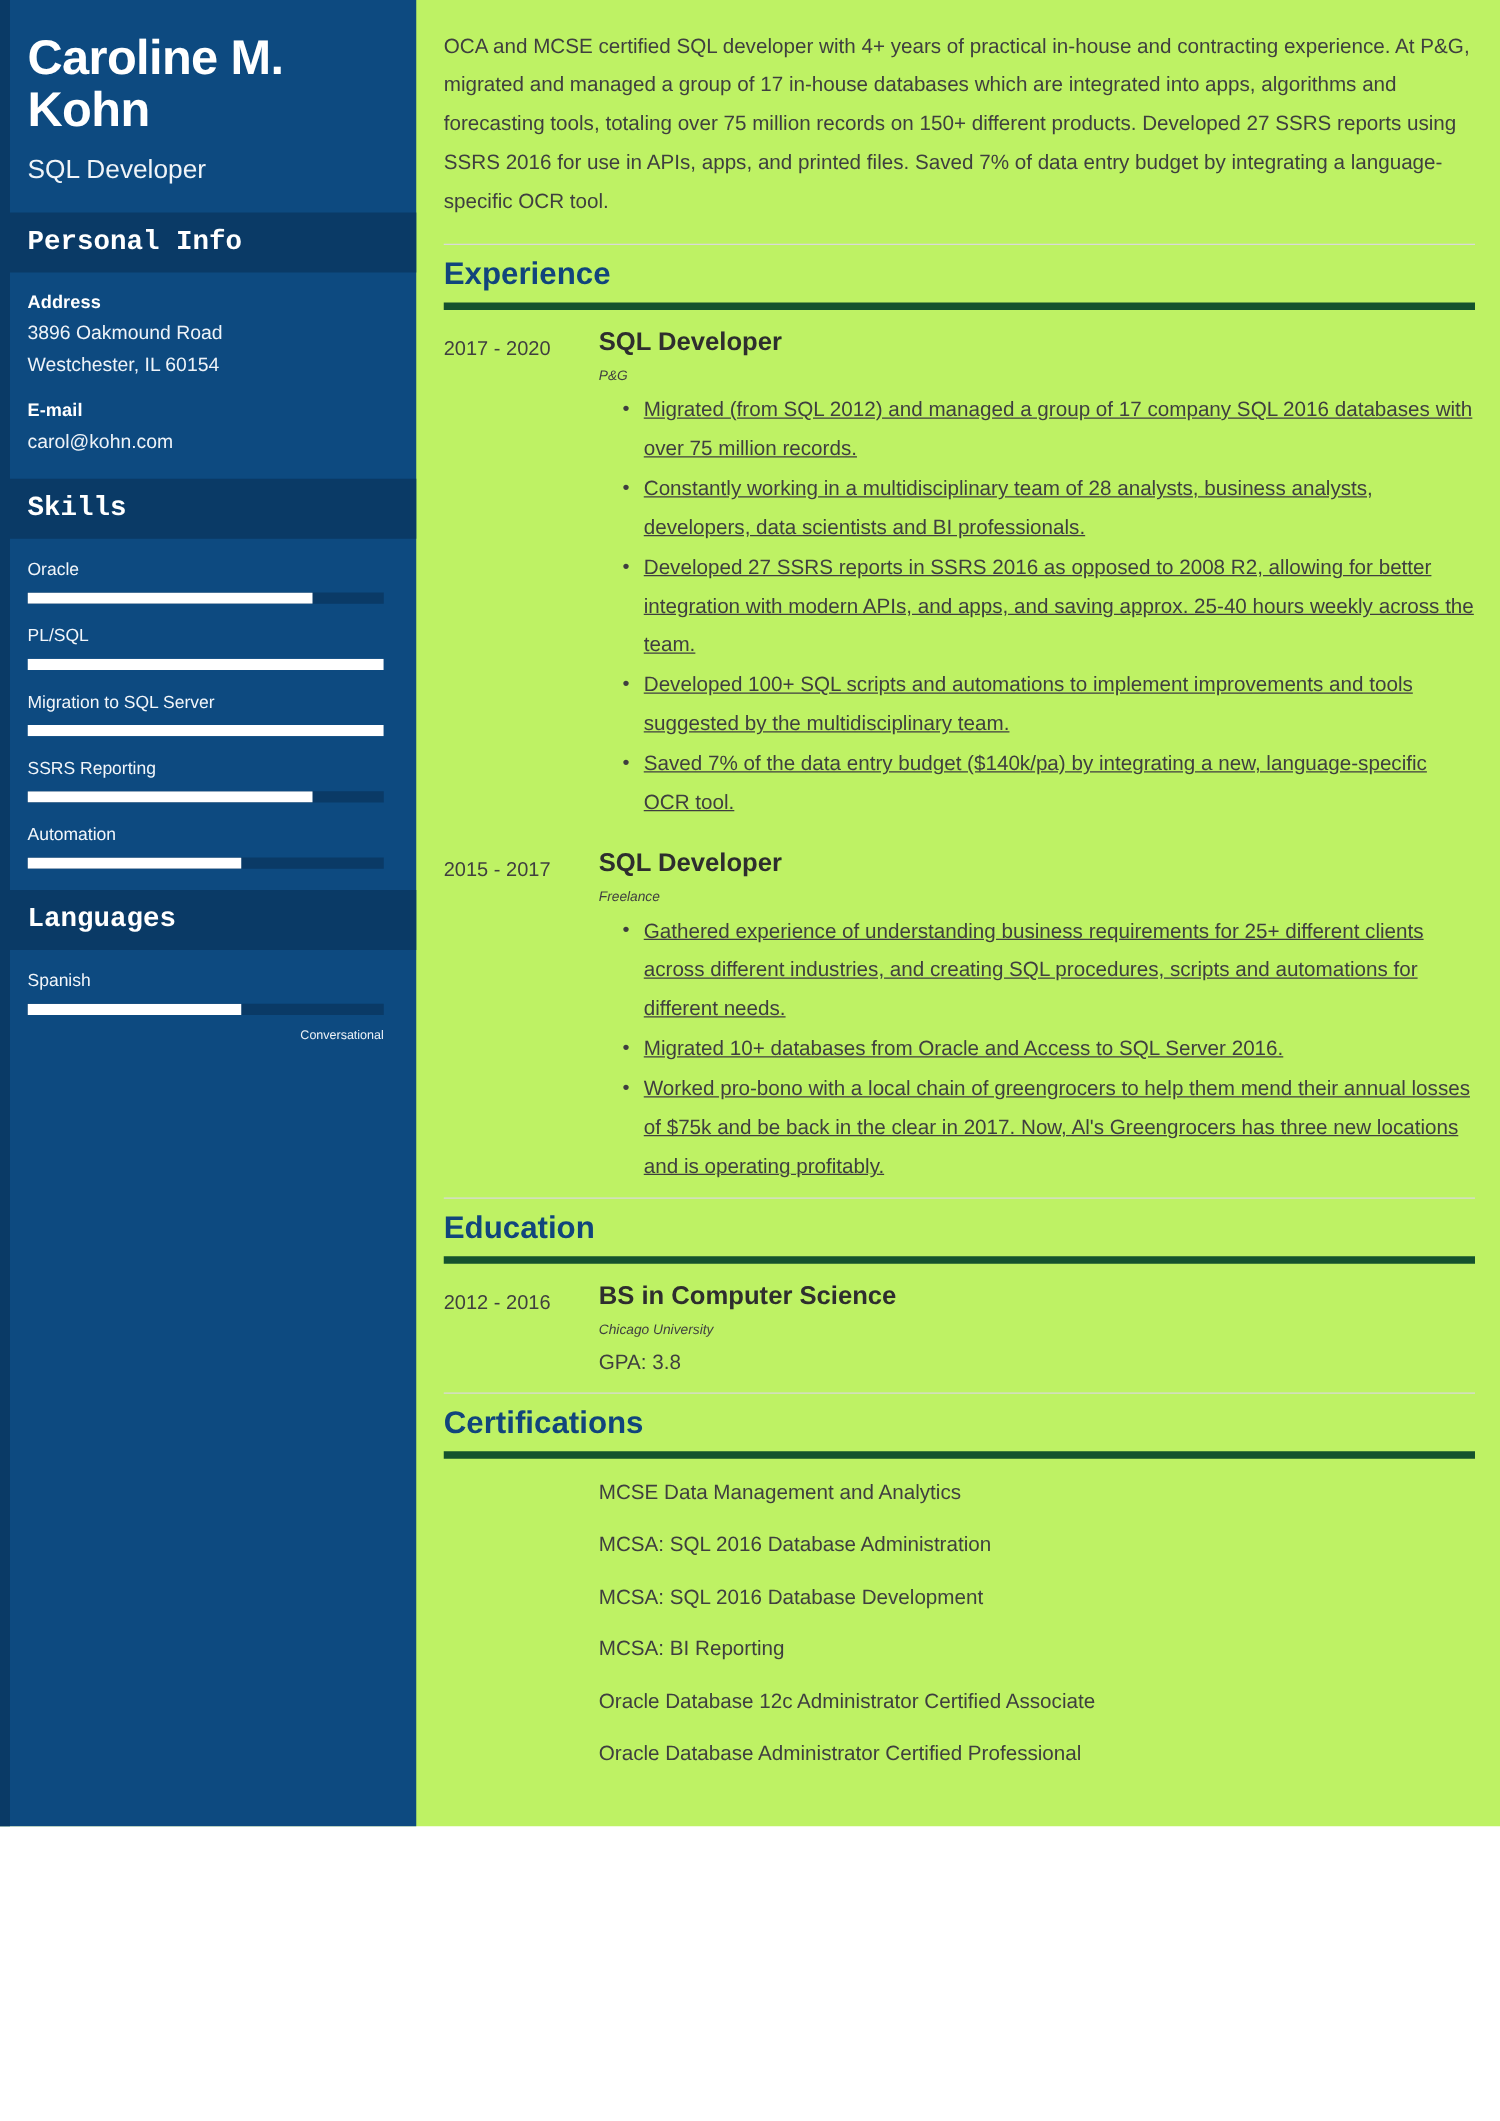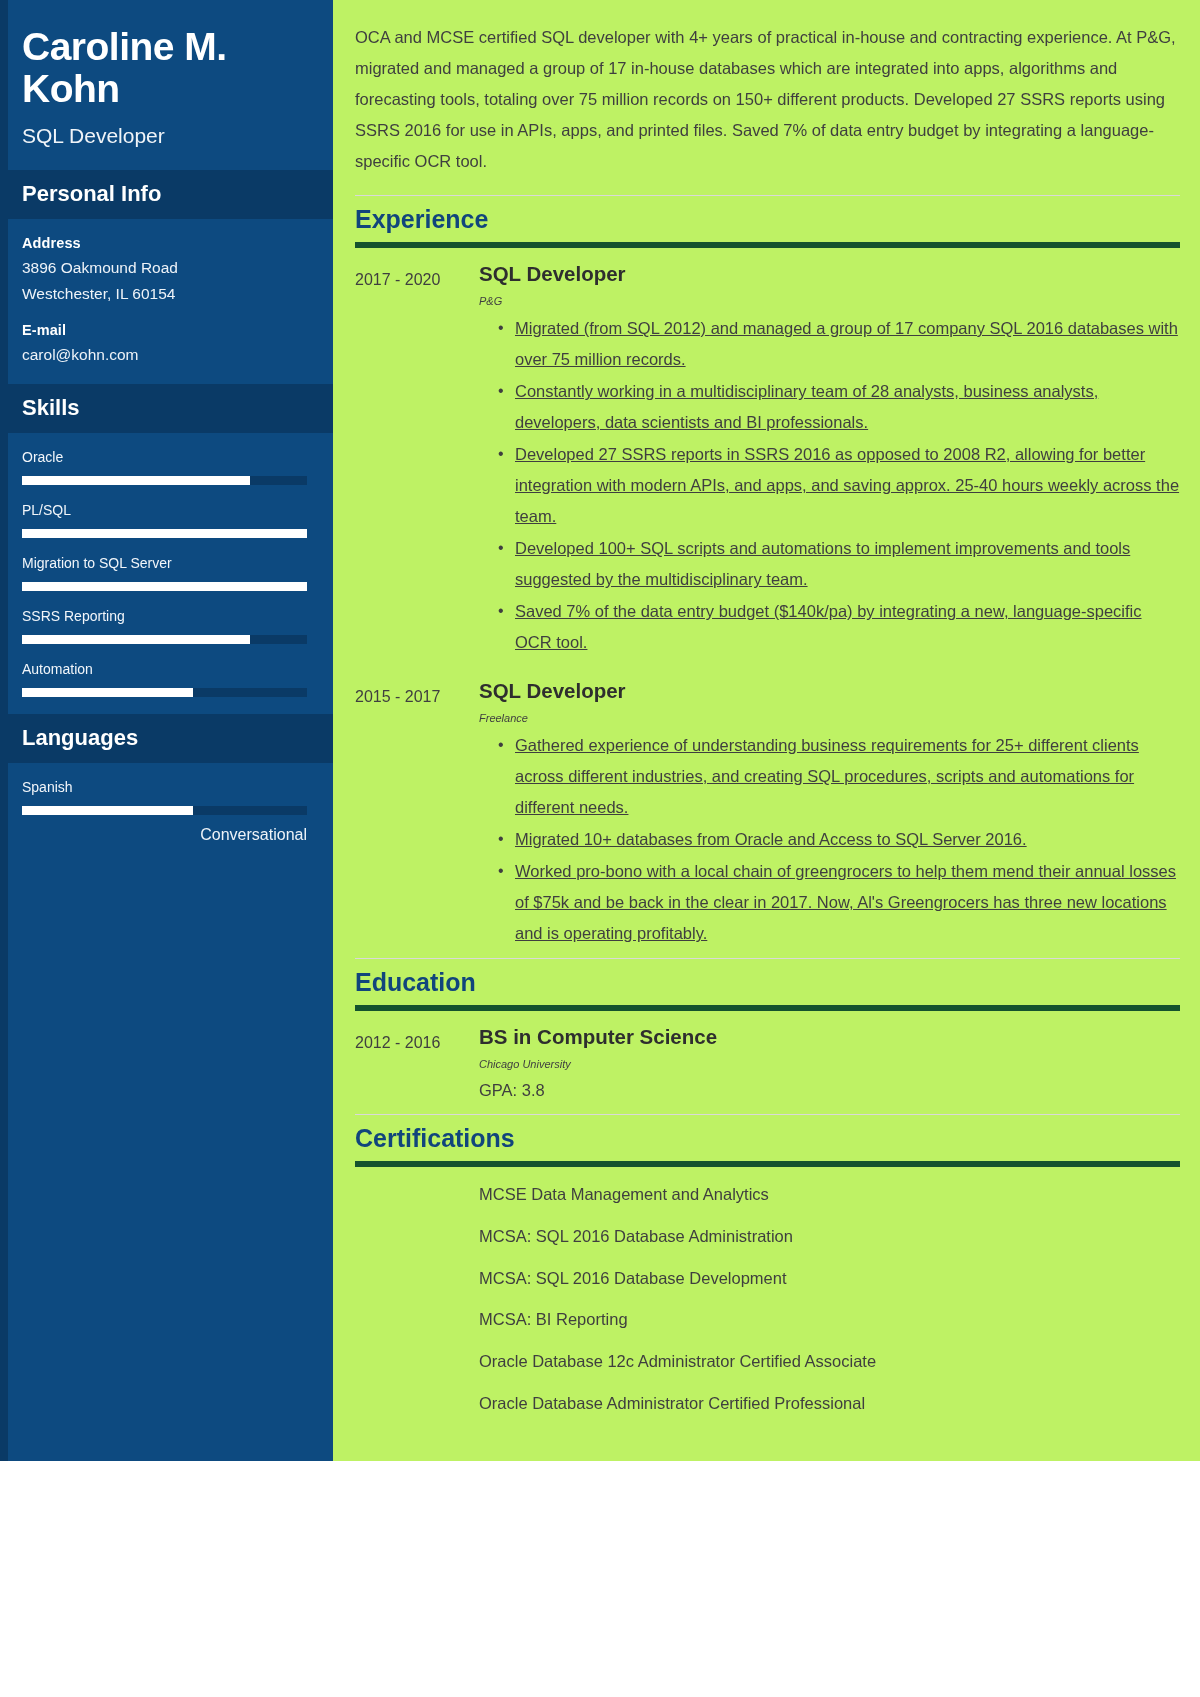--- a/index.html
+++ b/index.html
@@ -51,20 +51,21 @@
     color: #f0f4f8;
     margin: 0;
   }
   .side-section-header {
     background: #0a3a66;
     padding: 11px 14px 12px 14px;
     font-size: 22px;
     font-weight: bold;
     color: #ffffff;
     box-sizing: border-box;
+    font-family: Liberation Mono, monospace;
   }
   .side-body {
     padding: 16px 26px 14px 14px;
   }
   .info-label {
     font-size: 14.5px;
     font-weight: bold;
     color: #ffffff;
     margin: 0 0 6px 0;
     letter-spacing: 0.1px;
@@ -90,21 +91,21 @@
     background: #0a3a66;
     width: 100%;
     border-radius: 0;
     overflow: hidden;
   }
   .bar-fill {
     height: 9px;
     background: #ffffff;
   }
   .lang-level {
-    font-size: 16px;
+    font-size: 10px;
     color: #eef3f8;
     text-align: right;
     margin: 11px 0 0 0;
   }
 
   
   .main {
     flex: 1 1 auto;
     padding: 22px 20px 20px 22px;
     box-sizing: border-box;

